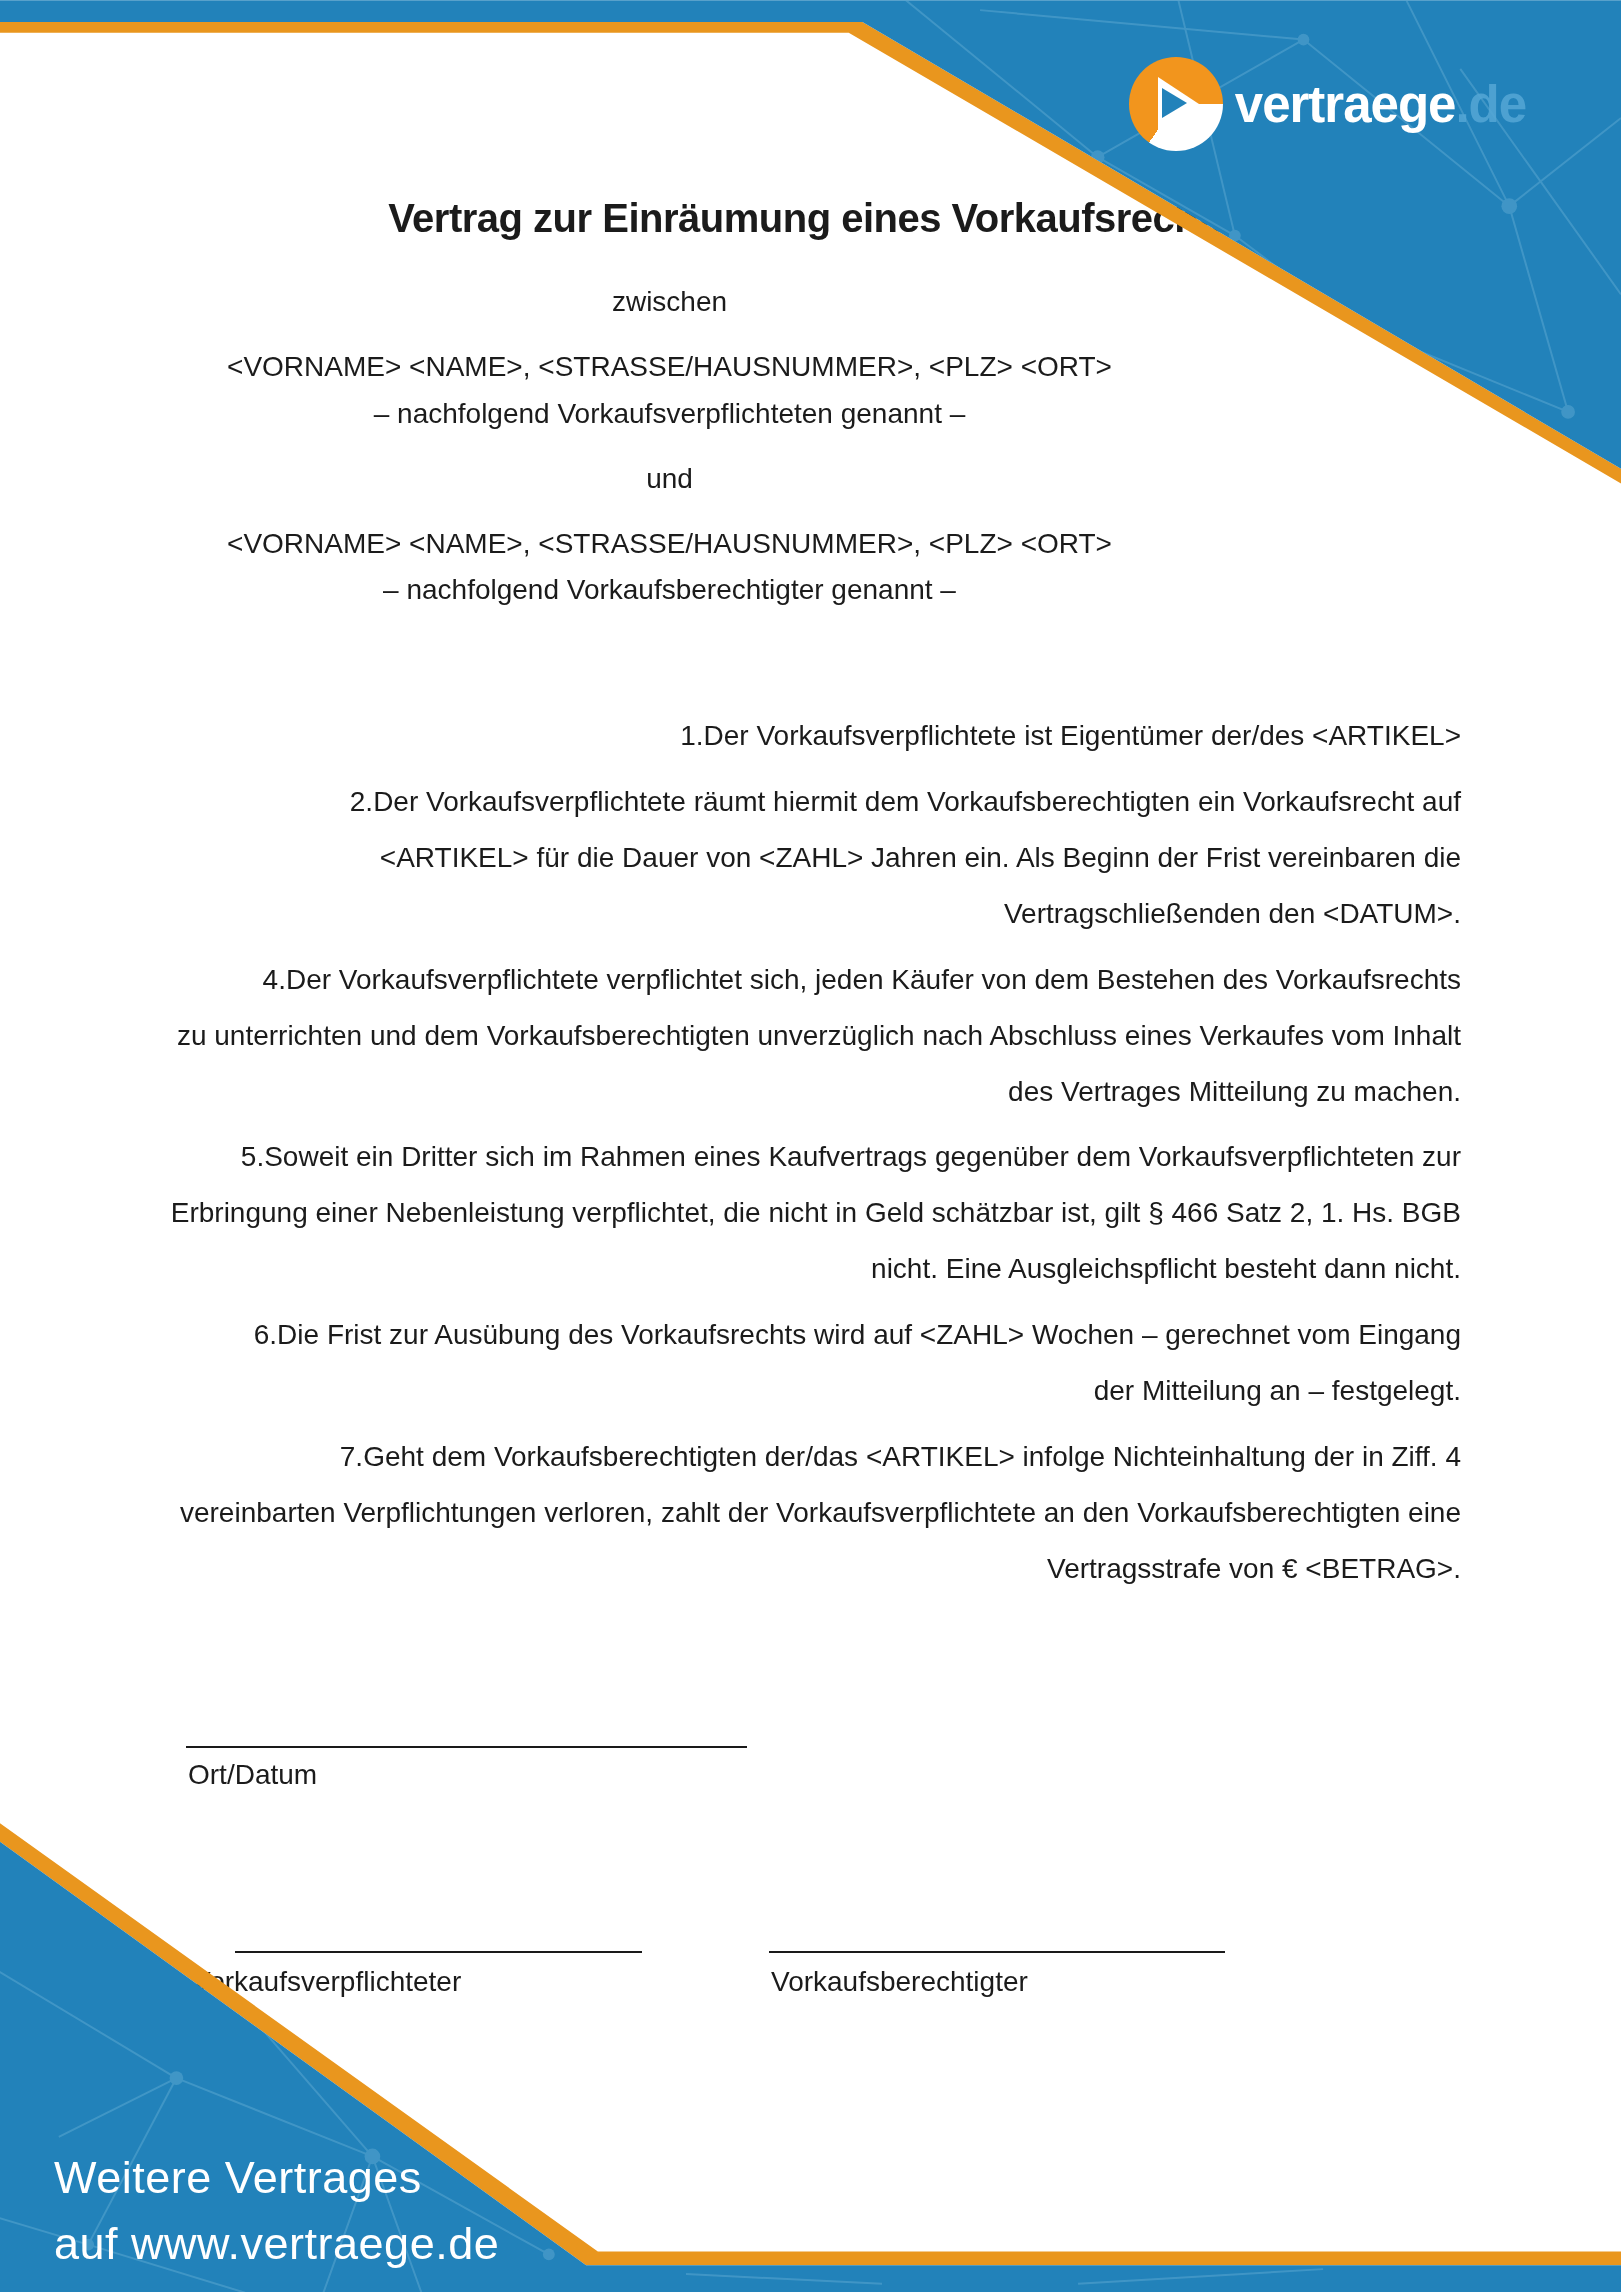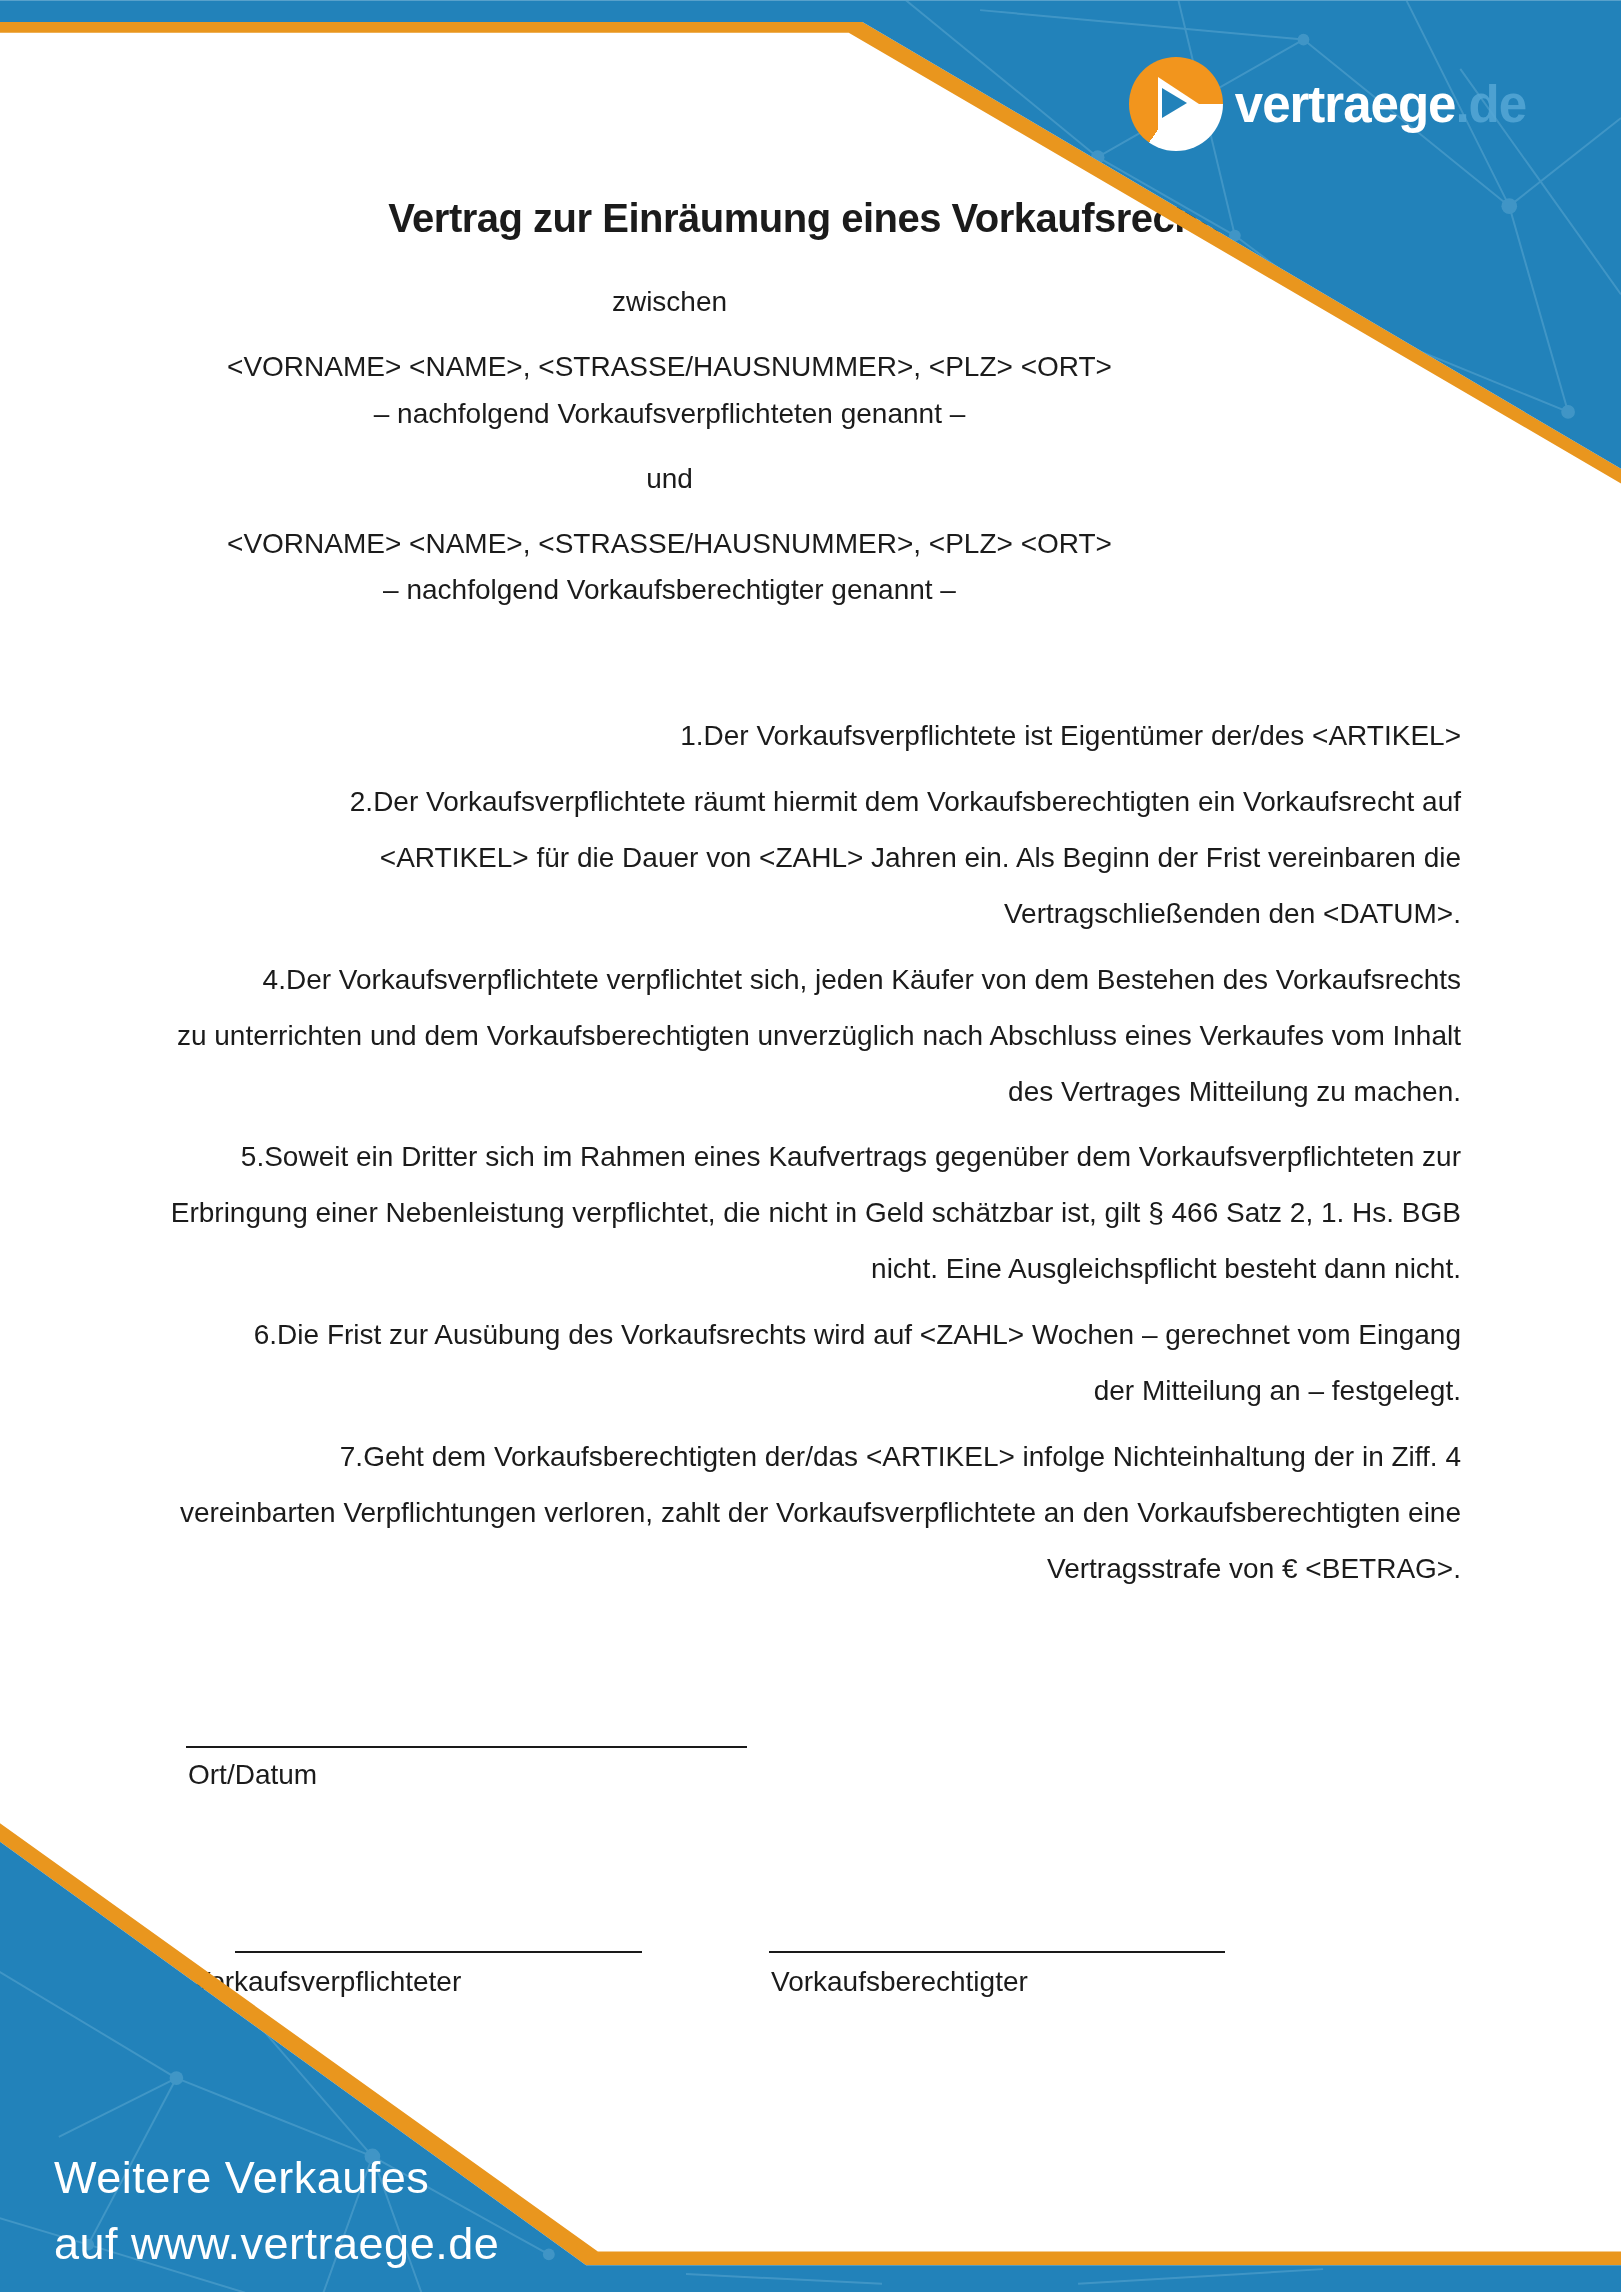--- a/index.html
+++ b/index.html
@@ -163,18 +163,18 @@
   <div class="sigline sig-ortdatum"></div>
   <div class="siglabel lab-ortdatum">Ort/Datum</div>
 
   <div class="sigline sig-left"></div>
   <div class="siglabel lab-left">Vorkaufsverpflichteter</div>
 
   <div class="sigline sig-right"></div>
   <div class="siglabel lab-right">Vorkaufsberechtigter</div>
 
   <a class="footer-link">
-    <span>Weitere Verkaufes</span><br>
+    <span>Weitere Vertrages</span><br>
     <span>auf www.vertraege.de</span>
   </a>
 
 </div>
 
 
 </body></html>

